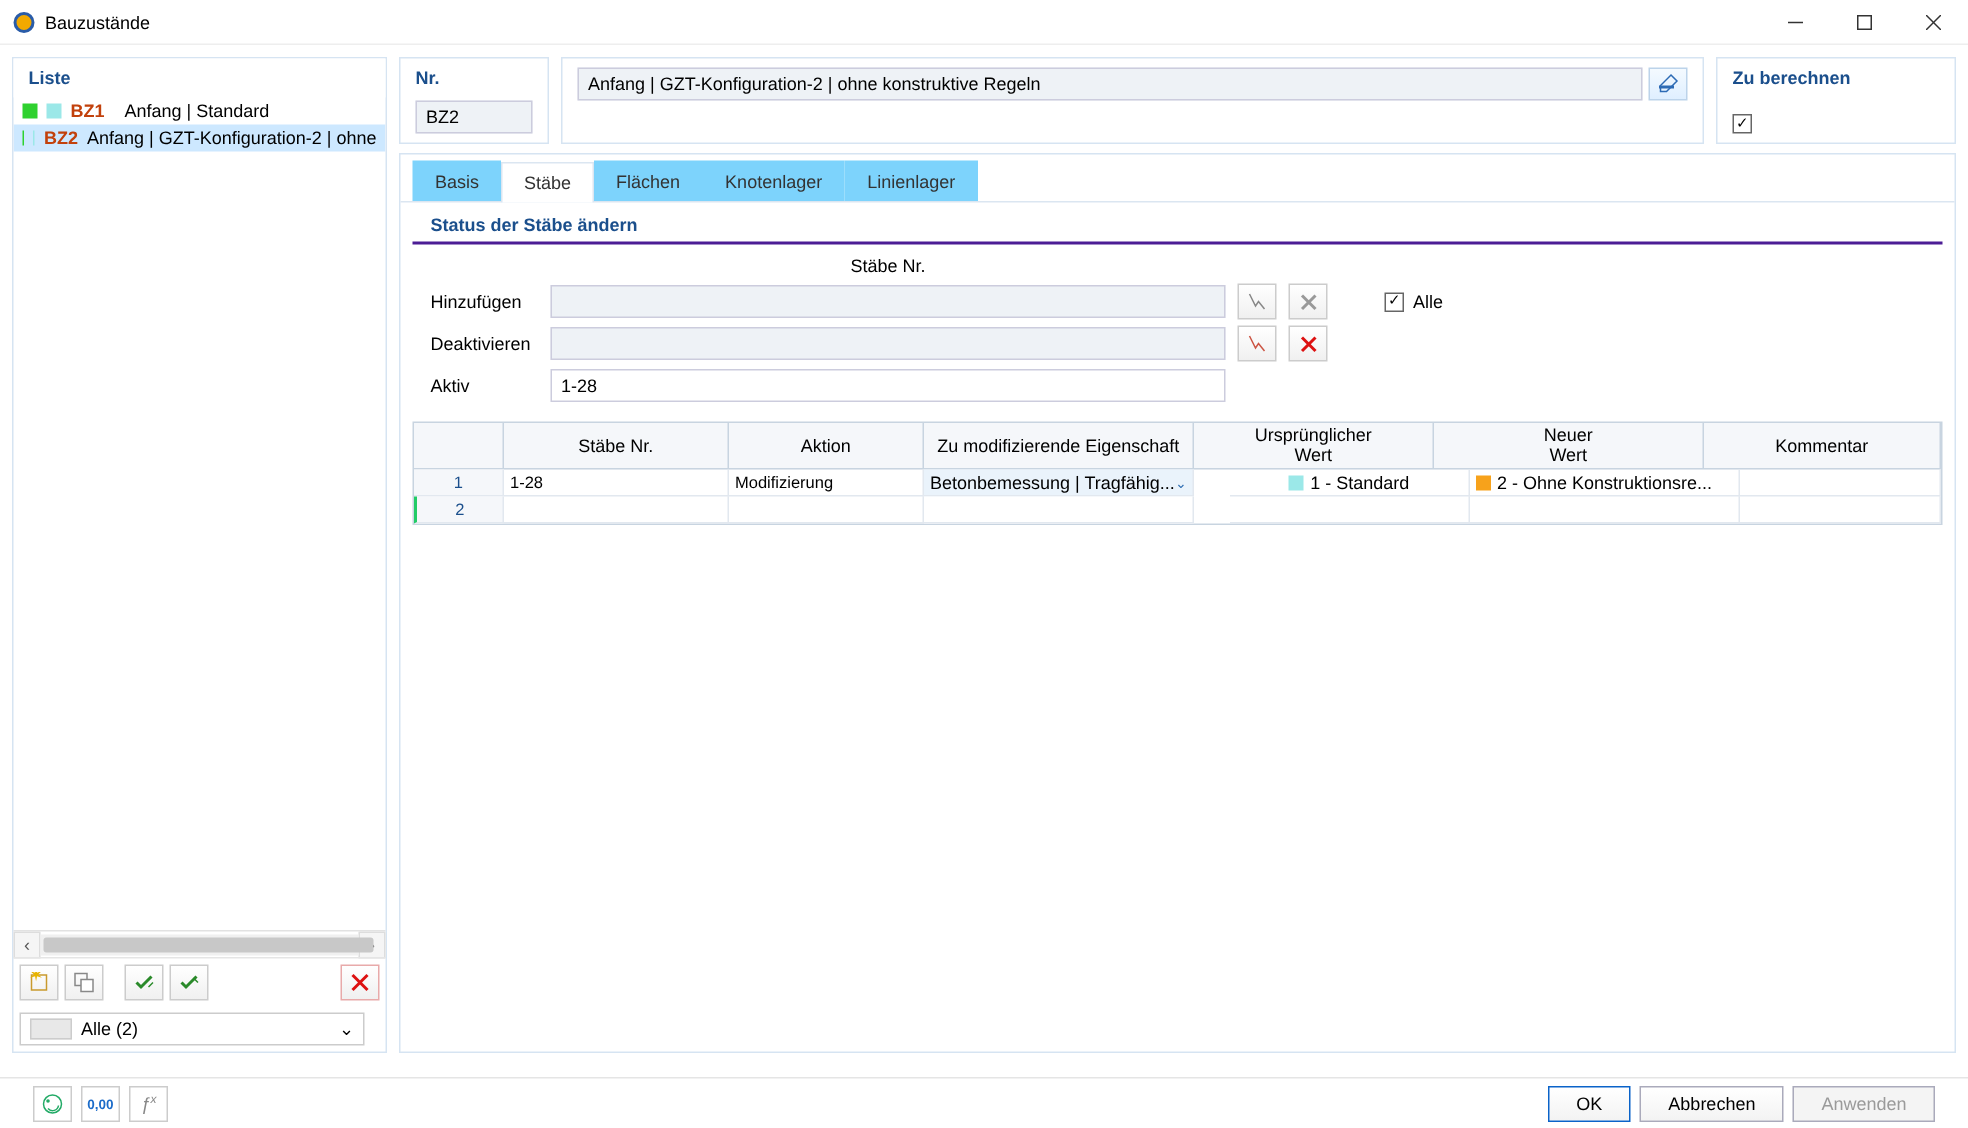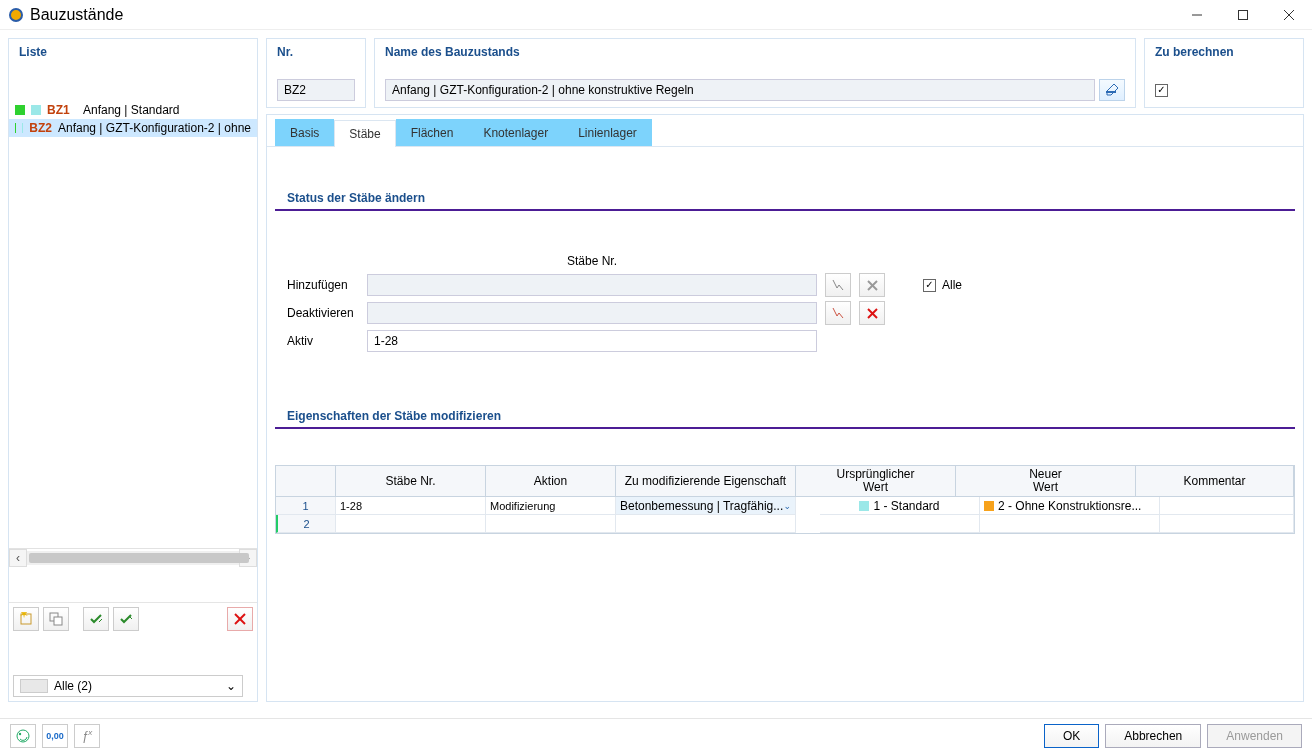--- a/index.html
+++ b/index.html
@@ -1,25 +1,25 @@
 <!DOCTYPE html>
 <html><head>
 <meta charset="utf-8">
 <style>
 * { box-sizing: border-box; font-family: "Segoe UI", Tahoma, sans-serif; font-size: 12px; }
 body { margin: 0; background: #fff; width: 1312px; height: 752px; overflow: hidden; }
 
 .titlebar { height: 30px; display: flex; align-items: center; padding: 0 0 0 8px; border-bottom: 1px solid #eee; }
 .titlebar .icon { width: 16px; height: 16px; margin-right: 6px; }
-.titlebar .title { flex: 1; font-size: 16px; }
+.titlebar .title { flex: 1; font-size: 12px; }
 .titlebar .winbtns { display: flex; }
 .titlebar .winbtn { width: 46px; height: 30px; display: flex; align-items: center; justify-content: center; }
 
 .outer { display: flex; height: 680px; padding: 8px; gap: 8px; }
-.panel { border: 1px solid #d6e4f2; background: #fff; gap: 36px; }
+.panel { border: 1px solid #d6e4f2; background: #fff; }
 .leftpanel { width: 250px; display: flex; flex-direction: column; }
 .rightpanel { flex: 1; display: flex; flex-direction: column; }
 
 .panel-title { color: #1b4f8c; font-weight: bold; padding: 6px 10px; background: #fff; }
 
 .list-items { flex: 1; overflow: hidden; }
 .list-row { display: flex; align-items: center; height: 18px; padding: 0 6px; gap: 6px; white-space: nowrap; }
 .list-row.selected { background: #cde8ff; }
 .sq { width: 10px; height: 10px; display: inline-block; }
 .sq.green { background: #2fd12f; }
@@ -31,21 +31,21 @@
 .h-scroll .track { flex:1;height:14px;background:#f0f0f0;position:relative;}
 .h-scroll .thumb { position:absolute;left:2px;top:2px;height:10px;width:220px;background:#c8c8c8;border-radius:2px;}
 
 .toolbar-row { display:flex;gap:4px;padding:4px;border-top:1px solid #e5e5e5; align-items:center;}
 .tbtn { width:26px;height:24px;border:1px solid #ccc;background:linear-gradient(#fff,#f0f0f0);display:flex;align-items:center;justify-content:center;}
 .tbtn.red { color:#d11; border-color:#e8aaaa;}
 .filter-dd { width: 230px; height:22px;border:1px solid #ccc;margin:4px;display:flex;align-items:center;padding:0 6px;justify-content:space-between;background:#fff;}
 .filter-sq { width:28px;height:14px;background:#e8e8e8;border:1px solid #ccc;margin-right:6px;display:inline-block;}
 
 .top-fields { display:flex;gap:8px;padding:0; margin-bottom:6px;}
-.field-group { border:1px solid #d6e4f2;padding:6px 10px;display:flex;flex-direction:column;gap:20px;}
+.field-group { border:1px solid #d6e4f2;padding:6px 10px;display:flex;flex-direction:column;gap:8px;justify-content:space-between;}
 .field-label { color:#1b4f8c;font-weight:bold; }
 .field-input { height:22px;background:#eef2f6;border:1px solid #ccd;padding:0 6px;display:flex;align-items:center;}
 .name-row { display:flex;gap:4px;align-items:center;}
 .name-row .field-input { flex:1; }
 .pen-btn { width:26px;height:22px;border:1px solid #bcd3ea;background:linear-gradient(#f4faff,#dfefff);display:flex;align-items:center;justify-content:center;}
 .checkbox { width:13px;height:13px;border:1px solid #666;display:inline-flex;align-items:center;justify-content:center;background:#fff;font-size:10px;line-height:10px;}
 
 .tabs-row { display:flex;gap:0;padding:0 8px;border-bottom:1px solid #dbe6f1;margin-top:4px;}
 .tab { padding:6px 14px;border:1px solid transparent;background:#7dd3fc;color:#333;border-bottom:none;}
 .tab.active { background:#fff;border-color:#dbe6f1;position:relative;top:1px;}
@@ -78,21 +78,21 @@
 .gc.c-ak { width:130px; }
 .gc.c-mod { width:180px;position:relative;background:#eaf3fb;}
 .gc.c-ur { width:160px;justify-content:center;margin-left:24px;}
 .gc.c-ne { width:180px; }
 .gc.c-ko { flex:1; }
 .dd-chev { margin-left:auto;color:#2b6bb1;font-size:9px;}
 .color-chip { width:10px;height:10px;display:inline-block;margin-right:4px;}
 .chip-teal { background:#9be8e8;}
 .chip-orange { background:#f7a21b;}
 
-.footer { position:absolute;bottom:0;left:0;right:0;height:34px;border-top:1px solid #e5e5e5;display:flex;align-items:center;padding:0 10px;gap:6px;}
+.footer { position:absolute;bottom:0;left:0;right:0;height:34px;border-top:1px solid #e5e5e5;display:flex;align-items:center;padding:0 22px;gap:6px;}
 .footer .spacer { flex:1; }
 .fbtn { height:24px;padding:0 18px;border:1px solid #aab;background:linear-gradient(#fff,#f3f3f3);display:flex;align-items:center;}
 .fbtn.primary { border:1px solid #0a63c9;text-align:center;}
 .fbtn.disabled { color:#9a9a9a;background:#f4f4f4;}
 .icon-btn { width:26px;height:24px;border:1px solid #ccc;background:#fff;display:flex;align-items:center;justify-content:center;}
 
 .r2-marker { border-left:2px solid #2c6;}
 </style>
 </head>
 <body>
@@ -194,21 +194,20 @@
 
   <div class="rightpanel">
     <div class="top-fields">
       <div class="field-group" style="width:100px">
         <span class="field-label">Nr.</span>
         <div class="field-input">
             <span>BZ2</span>
           </div>
       </div>
       <div class="field-group" style="flex:1">
-        <span class="field-label">Name des Bauzustands</span>
         <div class="name-row">
           <div class="field-input">
               <span>Anfang | GZT-Konfiguration-2 | ohne konstruktive Regeln</span>
             </div>
           <div class="pen-btn">
               <svg width="14" height="14">
                 <rect x="1" y="8" width="10" height="2" fill="#2d6bb5"></rect>
                 <path d="M9 1 L13 5 L6 12 L2 12 L2 8 Z" fill="none" stroke="#2d6bb5"></path>
               </svg>
             </div>
@@ -270,21 +269,20 @@
             </div>
         </div>
         <div class="form-row">
           <span class="lbl">Aktiv</span>
           <div class="aktiv">
               <span>1-28</span>
             </div>
         </div>
       </div>
 
-      <div class="section-title">Eigenschaften der Stäbe modifizieren</div>
       <div class="grid">
         <div class="grid-header">
           <div class="gh rownum two-line"></div>
           <div class="gh c-st two-line">
               <span>Stäbe Nr.</span>
             </div>
           <div class="gh c-ak two-line">
               <span>Aktion</span>
             </div>
           <div class="gh c-mod two-line">

